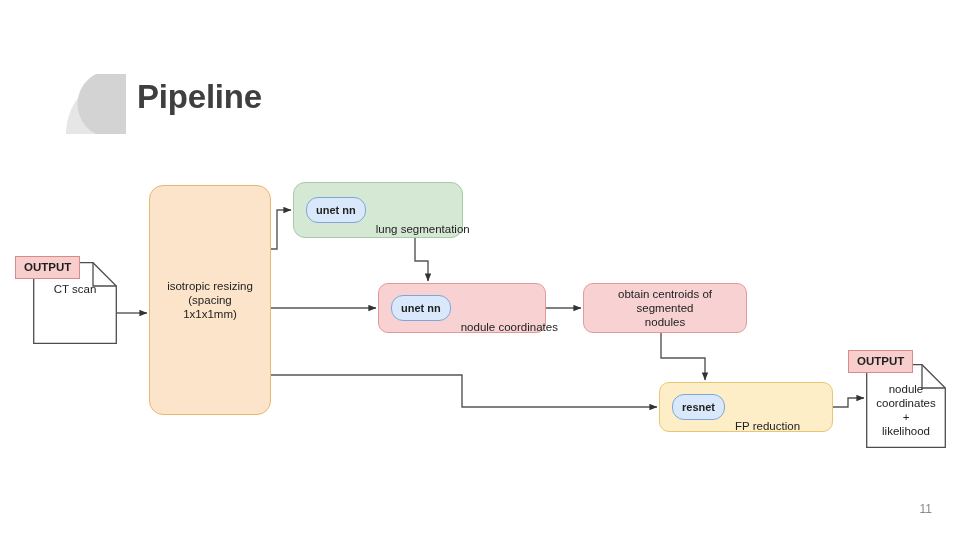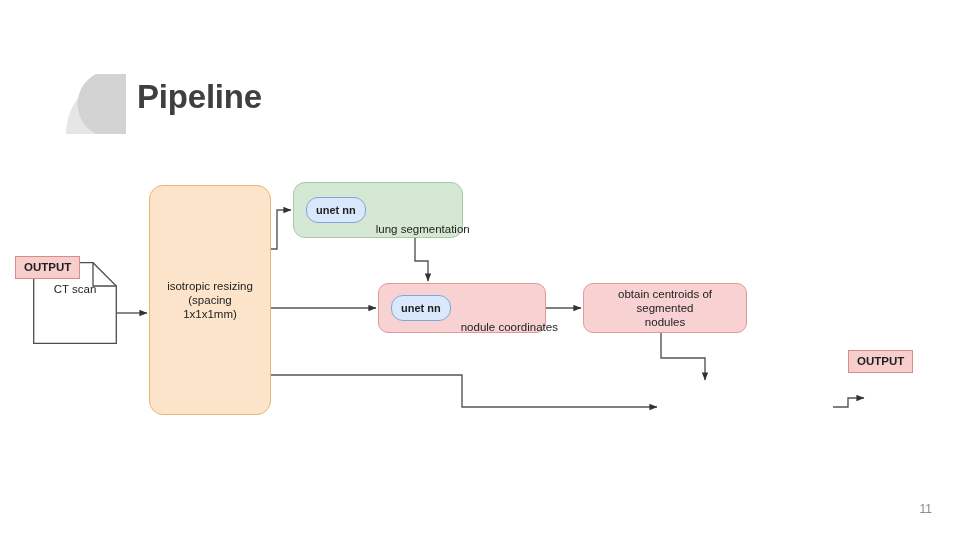--- a/index.html
+++ b/index.html
@@ -229,16 +229,32 @@
       <span class="chip">unet nn</span>
       <span class="chip-label">nodule coordinates</span>
     </div>
   </div>
 
   <div class="node rounded fill-pink" id="node-centroids">
     <div class="node-text">obtain centroids of segmented
 nodules</div>
   </div>
 
-
+  <div class="node rounded fill-yellow" id="node-fpreduction">
+    <div class="inner-row">
+      <span class="chip">resnet</span>
+      <span class="chip-label">FP reduction</span>
+    </div>
+  </div>
+
+  <div class="doc" id="doc-output">
+    <svg class="doc-body" viewBox="0 0 80 84" preserveAspectRatio="none">
+      <path d="M0.7,0.7 L56,0.7 L79.3,24 L79.3,83.3 L0.7,83.3 Z" fill="#ffffff" stroke="#4d4d4d" stroke-width="1.3" stroke-linejoin="miter"></path>
+      <path d="M56,0.7 L56,24 L79.3,24" fill="none" stroke="#4d4d4d" stroke-width="1.3"></path>
+    </svg>
+    <div class="doc-text">nodule
+coordinates
++
+likelihood</div>
+  </div>
   <div class="badge" id="badge-output">OUTPUT</div>
 
 </div>
 
 </body></html>

